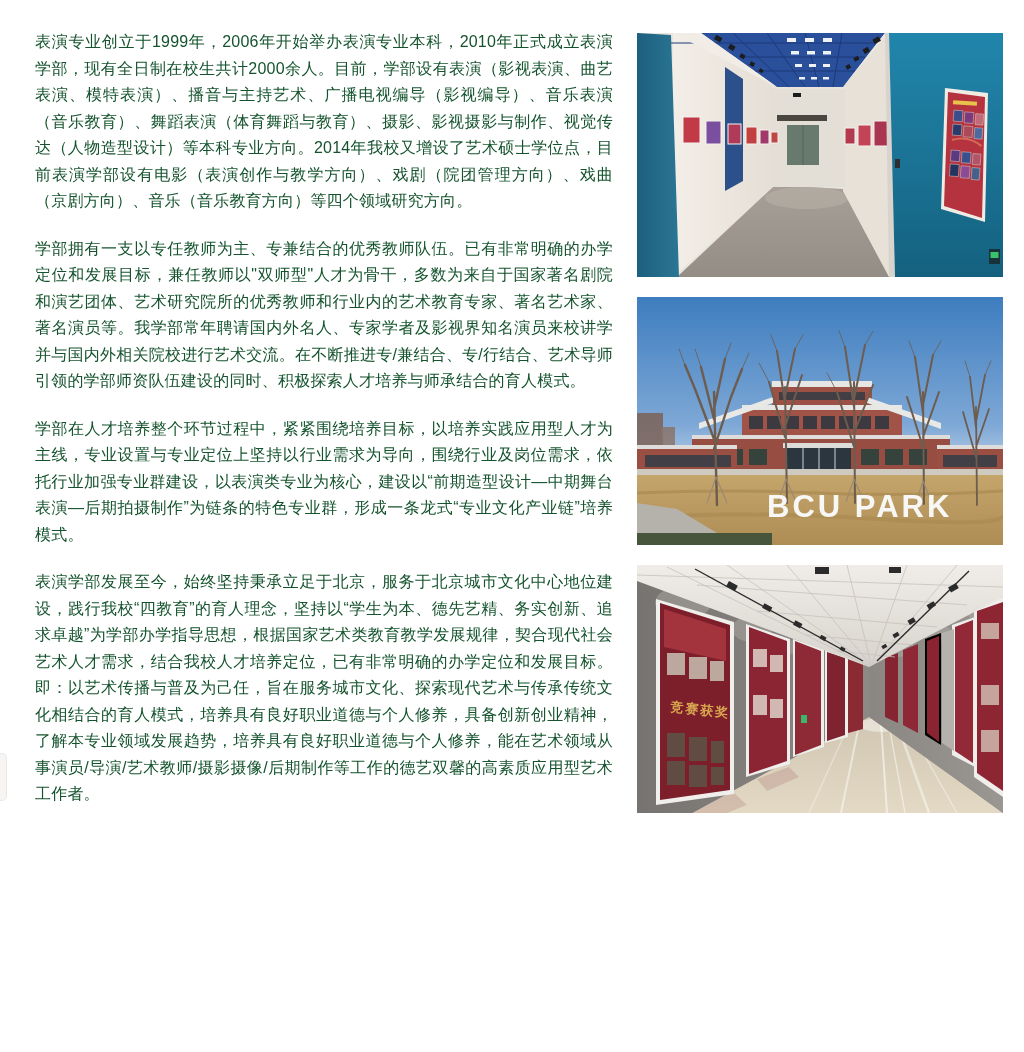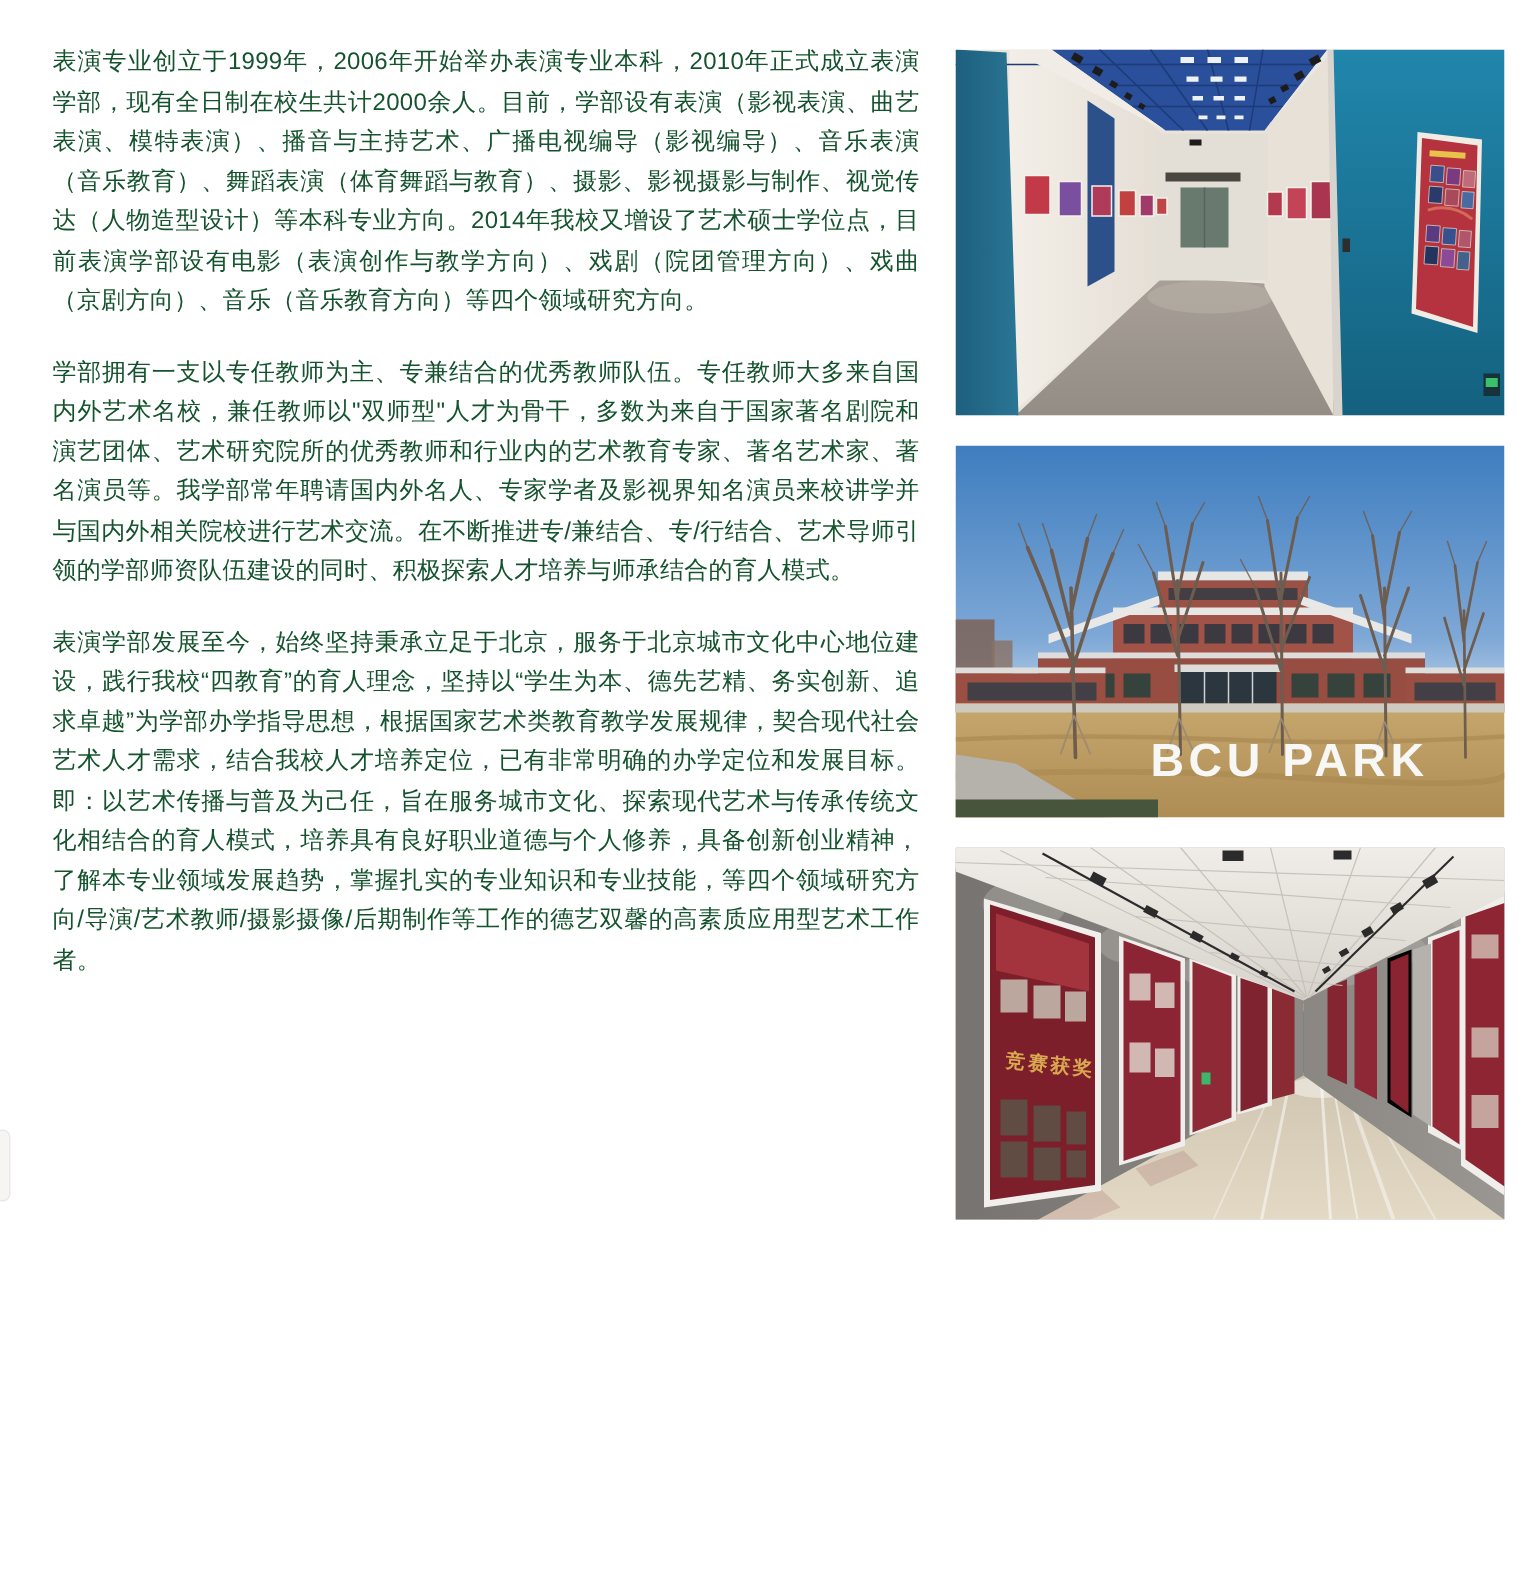--- a/index.html
+++ b/index.html
@@ -21,22 +21,23 @@
     background:#f6f5f3;border:1px solid #ebe9e6;border-radius:5px;
   }
 </style>
 </head>
 <body>
 
 <div class="page">
 
   <section class="text-col">
     <p>表演专业创立于1999年，2006年开始举办表演专业本科，2010年正式成立表演学部，现有全日制在校生共计2000余人。目前，学部设有表演（影视表演、曲艺表演、模特表演）、播音与主持艺术、广播电视编导（影视编导）、音乐表演（音乐教育）、舞蹈表演（体育舞蹈与教育）、摄影、影视摄影与制作、视觉传达（人物造型设计）等本科专业方向。2014年我校又增设了艺术硕士学位点，目前表演学部设有电影（表演创作与教学方向）、戏剧（院团管理方向）、戏曲（京剧方向）、音乐（音乐教育方向）等四个领域研究方向。</p>
-    <p>学部拥有一支以专任教师为主、专兼结合的优秀教师队伍。专任教师大多来自国内外艺术名校，兼任教师以"双师型"人才为骨干，多数为来自于国家著名剧院和演艺团体、艺术研究院所的优秀教师和行业内的艺术教育专家、著名艺术家、著名演员等。我学部常年聘请国内外名人、专家学者及影视界知名演员来校讲学并与国内外相关院校进行艺术交流。在不断推进专/兼结合、专/行结合、艺术导师引领的学部师资队伍建设的同时、积极探索人才培养与师承结合的育人模式。</p>
-    <p>表演学部发展至今，始终坚持秉承立足于北京，服务于北京城市文化中心地位建设，践行我校“四教育”的育人理念，坚持以“学生为本、德先艺精、务实创新、追求卓越”为学部办学指导思想，根据国家艺术类教育教学发展规律，契合现代社会艺术人才需求，结合我校人才培养定位，已有非常明确的办学定位和发展目标。即：以艺术传播与普及为己任，旨在服务城市文化、探索现代艺术与传承传统文化相结合的育人模式，培养具有良好职业道德与个人修养，具备创新创业精神，了解本专业领域发展趋势，掌握扎实的专业知识和专业技能，等四个领域研究方向/导演/艺术教师/摄影摄像/后期制作等工作的德艺双馨的高素质应用型艺术工作者。</p>
+    <p>学部拥有一支以专任教师为主、专兼结合的优秀教师队伍。已有非常明确的办学定位和发展目标，兼任教师以"双师型"人才为骨干，多数为来自于国家著名剧院和演艺团体、艺术研究院所的优秀教师和行业内的艺术教育专家、著名艺术家、著名演员等。我学部常年聘请国内外名人、专家学者及影视界知名演员来校讲学并与国内外相关院校进行艺术交流。在不断推进专/兼结合、专/行结合、艺术导师引领的学部师资队伍建设的同时、积极探索人才培养与师承结合的育人模式。</p>
+    <p>学部在人才培养整个环节过程中，紧紧围绕培养目标，以培养实践应用型人才为主线，专业设置与专业定位上坚持以行业需求为导向，围绕行业及岗位需求，依托行业加强专业群建设，以表演类专业为核心，建设以“前期造型设计—中期舞台表演—后期拍摄制作”为链条的特色专业群，形成一条龙式“专业文化产业链”培养模式。</p>
+    <p>表演学部发展至今，始终坚持秉承立足于北京，服务于北京城市文化中心地位建设，践行我校“四教育”的育人理念，坚持以“学生为本、德先艺精、务实创新、追求卓越”为学部办学指导思想，根据国家艺术类教育教学发展规律，契合现代社会艺术人才需求，结合我校人才培养定位，已有非常明确的办学定位和发展目标。即：以艺术传播与普及为己任，旨在服务城市文化、探索现代艺术与传承传统文化相结合的育人模式，培养具有良好职业道德与个人修养，具备创新创业精神，了解本专业领域发展趋势，培养具有良好职业道德与个人修养，能在艺术领域从事演员/导演/艺术教师/摄影摄像/后期制作等工作的德艺双馨的高素质应用型艺术工作者。</p>
   </section>
 
   <aside class="img-col">
 
     <figure class="photo">
       <svg width="366" height="244" viewBox="0 0 366 244">
         <defs>
           <linearGradient id="g1floor" x1="0" y1="0" x2="0" y2="1">
             <stop offset="0" stop-color="#a8a098"></stop>
               <stop offset="1" stop-color="#948d85"></stop>

